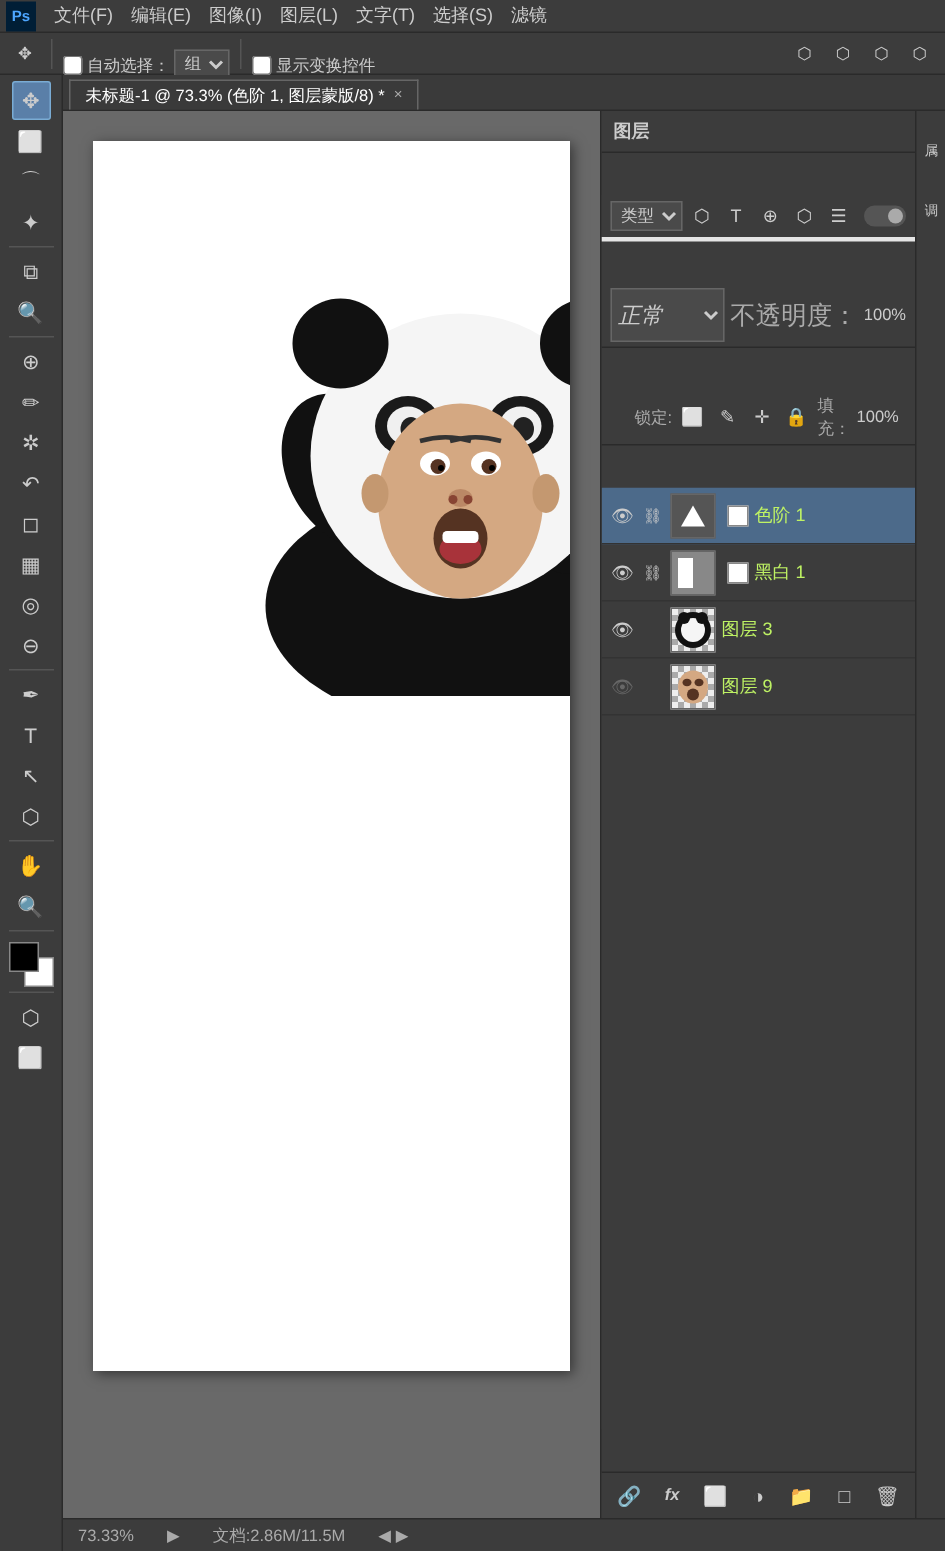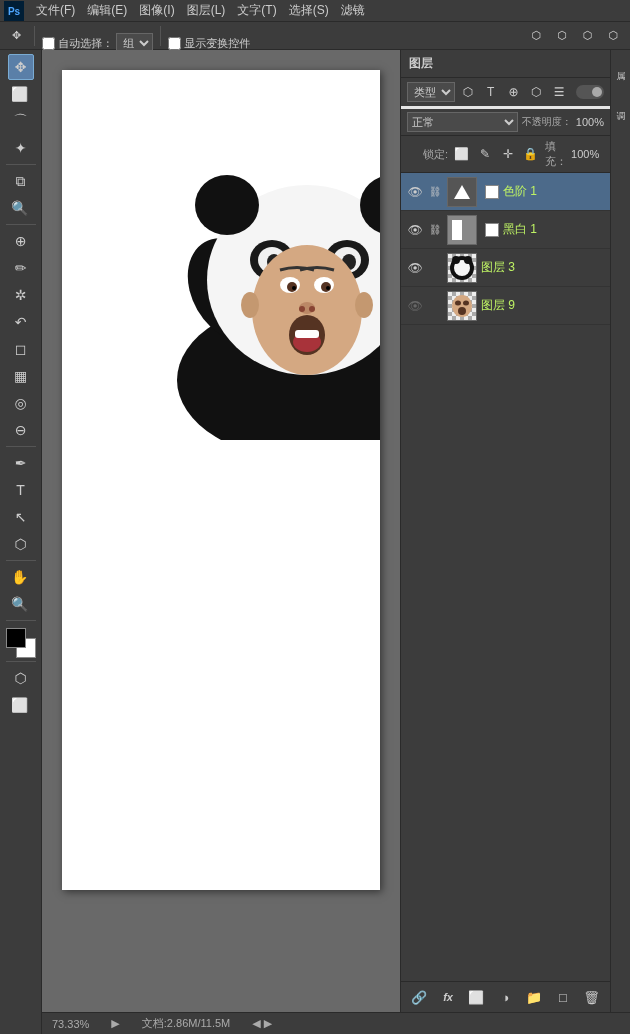--- a/index.html
+++ b/index.html
@@ -228,20 +228,21 @@
       flex-direction: column;
       flex-shrink: 0;
     }
 
     
     .layers-panel {
       flex: 1;
       display: flex;
       flex-direction: column;
       overflow: hidden;
+      gap: 28px;
     }
     .panel-header {
       background: #3c3c3c;
       height: 28px;
       display: flex;
       align-items: center;
       padding: 0 8px;
       border-bottom: 1px solid #2a2a2a;
       font-size: 12px;
       font-weight: bold;
@@ -284,30 +285,31 @@
       align-items: center;
       padding: 3px 6px;
       gap: 4px;
       border-bottom: 1px solid #2a2a2a;
       flex-shrink: 0;
     }
     .blend-select {
       background: #4a4a4a;
       border: 1px solid #666;
       color: #ccc;
-      font-size: 11px;
-      height: 20px;
-      flex: 1;
+      font-size: 15px;
+      height: 36px;
+      flex: 1;
+      font-style: italic;
     }
     .opacity-row {
       display: flex;
       align-items: center;
       gap: 4px;
     }
-    .opacity-label { font-size: 10px; color: #aaa; text-align: right; }
+    .opacity-label { font-size: 17px; color: #aaa; text-align: right; }
     .opacity-value { font-size: 11px; color: #ccc; }
 
     .lock-row {
       display: flex;
       align-items: center;
       padding: 3px 22px;
       gap: 4px;
       border-bottom: 1px solid #2a2a2a;
       flex-shrink: 0;
     }
@@ -512,20 +514,26 @@
       <div class="color-bg"></div>
       <div class="color-fg"></div>
     </div>
     <div class="tool-sep"></div>
     <button class="tool-btn">⬡</button>
     <button class="tool-btn">⬜</button>
   </div>
 
   <div class="content-area">
 
+    <div class="tab-bar">
+      <div class="tab-item active">
+        <span>未标题-1 @ 73.3% (色阶 1, 图层蒙版/8) *</span>
+        <span class="tab-close">×</span>
+      </div>
+    </div>
 
     <div class="canvas-and-panels">
 
       <div class="canvas-area">
         <div class="canvas-doc">
 
           <div class="canvas-image">
             <svg viewBox="0 0 350 280" width="350" height="280" xmlns="http://www.w3.org/2000/svg">
 
               <ellipse cx="175" cy="220" rx="130" ry="80" fill="#111"></ellipse>

